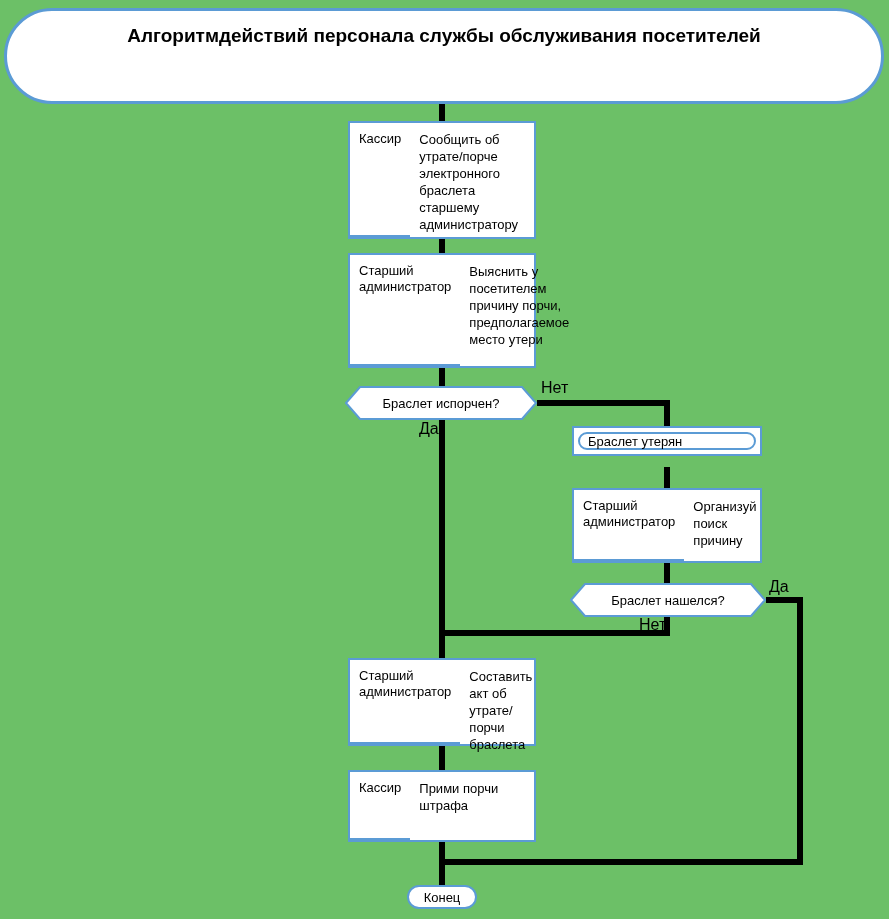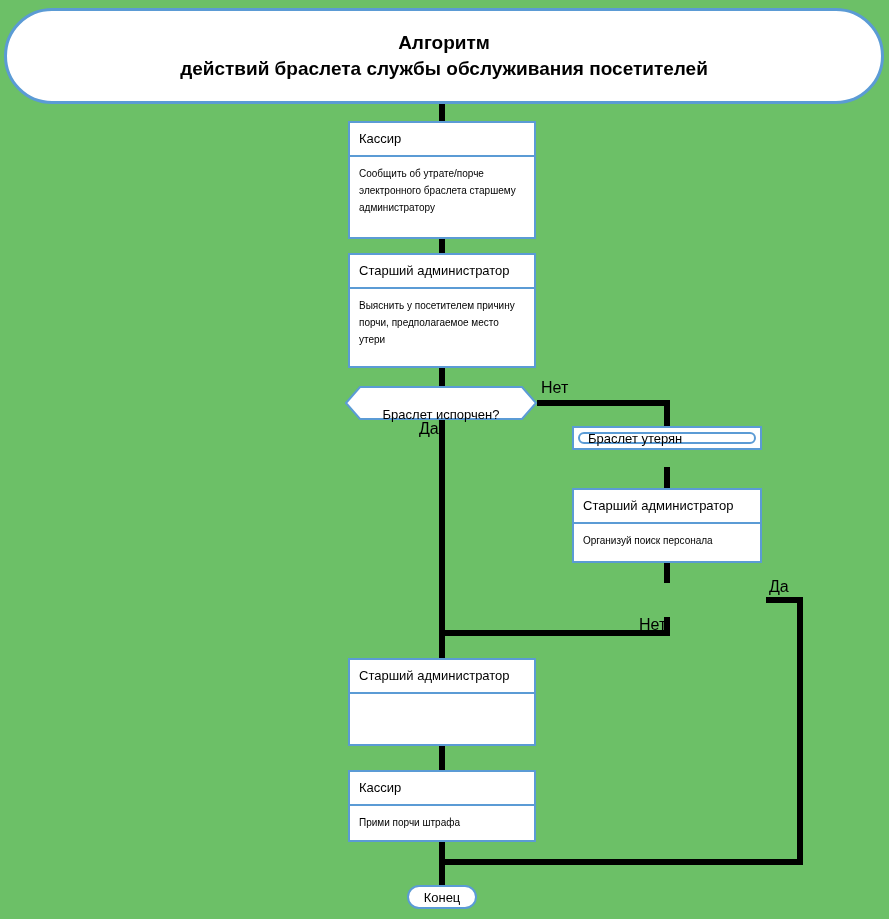--- a/index.html
+++ b/index.html
@@ -34,61 +34,61 @@
     z-index: 2;
     box-sizing: border-box;
   }
 
   
   .title-banner {
     background: #ffffff;
     border: 3px solid #5b9bd5;
     border-radius: 52px;
     display: flex;
-    flex-direction: column;
+    flex-direction: row;
     justify-content: center;
     text-align: center;
     color: #000000;
     font-weight: bold;
     font-size: 19px;
     line-height: 26px;
     padding: 12px 40px;
   }
   .title-banner .tline { white-space: nowrap; }
 
   
   .proc {
     background: #ffffff;
     border: 2px solid #5b9bd5;
     display: flex;
-    flex-direction: column;
+    flex-direction: row;
   }
   .proc .role {
     border-bottom: 2px solid #5b9bd5;
     padding: 8px 9px;
     font-size: 13px;
     color: #000;
     line-height: 16px;
   }
   .proc .action {
     padding: 8px 9px;
-    font-size: 10px;
+    font-size: 13px;
     color: #000;
     line-height: 17px;
     flex: 1;
   }
 
   
   .decision {
     display: block;
   }
   .decision svg { display: block; }
   .decision .dlabel {
     position: absolute;
-    left: 0; top: 11px;
+    left: 0; top: 0;
     width: 100%;
     height: 100%;
     display: flex;
     align-items: center;
     justify-content: center;
     font-size: 13px;
     color: #000;
     pointer-events: none;
   }
 
@@ -161,52 +161,59 @@
       <path d="M766,600 L800,600 L800,862 L442,862"></path>
 
       <path d="M442,746 L442,770"></path>
 
       <path d="M442,842 L442,886"></path>
     </g>
   </svg>
 
   <div class="node title-banner" style="left:4px; top:8px; width:880px; height:96px;">
     <div class="tline">Алгоритм</div>
-    <div class="tline">действий браслета службы обслуживания посетителей</div>
+    <div class="tline">действий персонала службы обслуживания посетителей</div>
   </div>
 
   <div class="node proc" style="left:348px; top:121px; width:188px; height:118px;">
     <div class="role">Кассир</div>
     <div class="action">Сообщить об утрате/порче электронного браслета старшему администратору</div>
   </div>
 
   <div class="node proc" style="left:348px; top:253px; width:188px; height:115px;">
     <div class="role">Старший администратор</div>
     <div class="action">Выяснить у посетителем причину порчи, предполагаемое место утери</div>
   </div>
 
   <div class="node decision" style="left:345px; top:386px; width:192px; height:34px;">
     <svg width="192" height="34" viewBox="0 0 192 34">
       <polygon points="15,1 177,1 191,17 177,33 15,33 1,17" fill="#ffffff" stroke="#5b9bd5" stroke-width="2"></polygon>
     </svg>
     <div class="dlabel">Браслет испорчен?</div>
   </div>
 
-  <div class="node subproc" style="left:572px; top:426px; width:190px; height:24px;">
+  <div class="node subproc" style="left:572px; top:426px; width:190px; height:30px;">
     <div class="inner">Браслет утерян</div>
   </div>
 
   <div class="node proc" style="left:572px; top:488px; width:190px; height:75px;">
     <div class="role">Старший администратор</div>
-    <div class="action">Организуй поиск персонала</div>
-  </div>
-
+    <div class="action">Организуй поиск причину</div>
+  </div>
+
+  <div class="node decision" style="left:570px; top:583px; width:196px; height:34px;">
+    <svg width="196" height="34" viewBox="0 0 196 34">
+      <polygon points="15,1 181,1 195,17 181,33 15,33 1,17" fill="#ffffff" stroke="#5b9bd5" stroke-width="2"></polygon>
+    </svg>
+    <div class="dlabel">Браслет нашелся?</div>
+  </div>
 
   <div class="node proc" style="left:348px; top:658px; width:188px; height:88px;">
     <div class="role">Старший администратор</div>
+    <div class="action">Составить акт об утрате/порчи браслета</div>
   </div>
 
   <div class="node proc" style="left:348px; top:770px; width:188px; height:72px;">
     <div class="role">Кассир</div>
     <div class="action">Прими порчи штрафа</div>
   </div>
 
   <div class="node terminator" style="left:407px; top:885px; width:70px; height:24px;text-align:center;">
     <span>Конец</span>
   </div>

